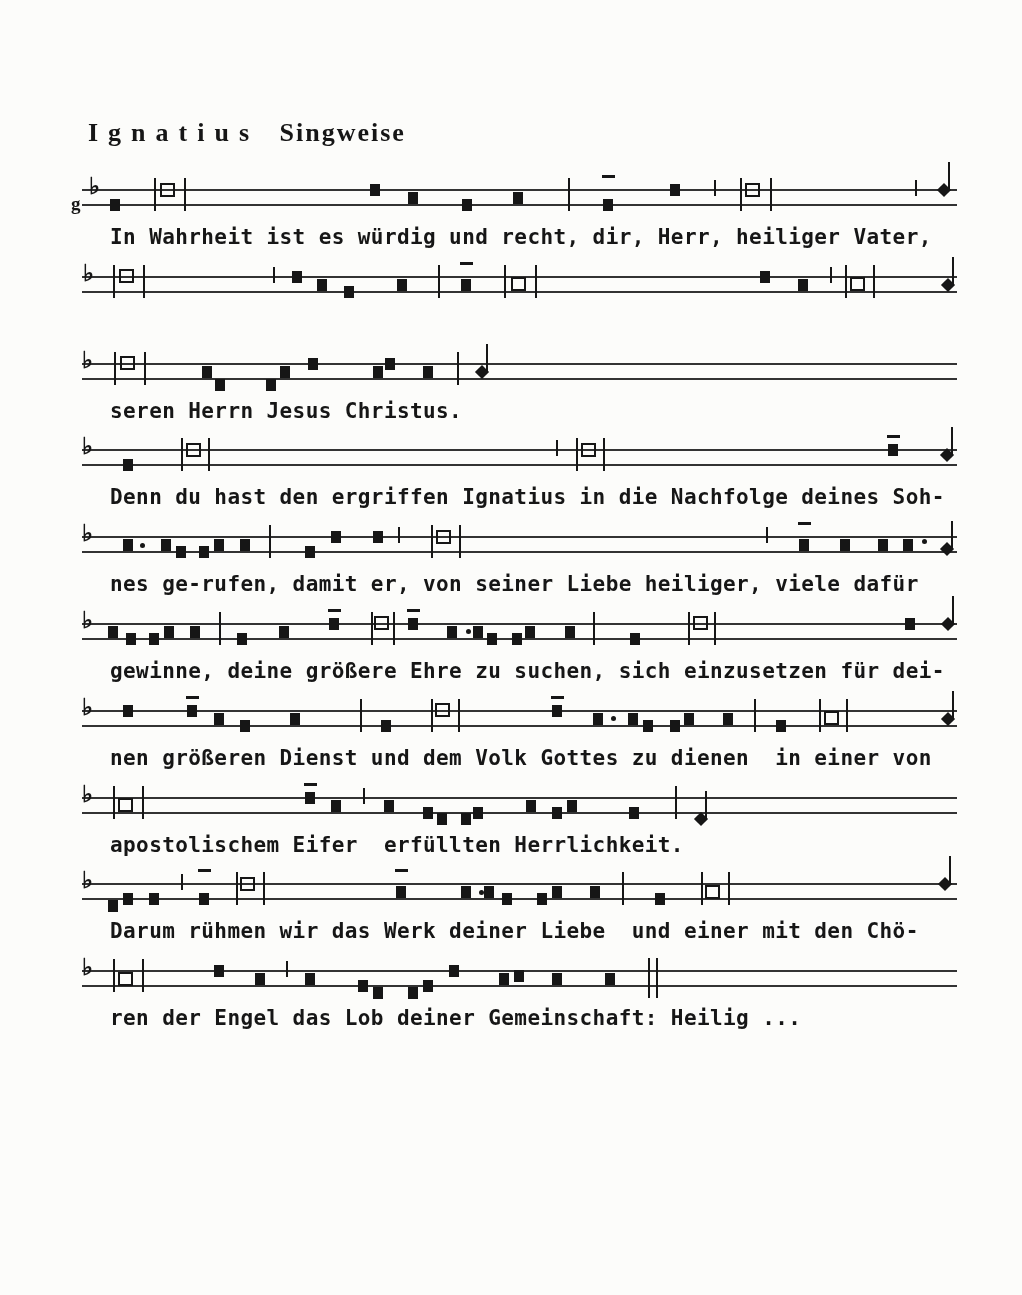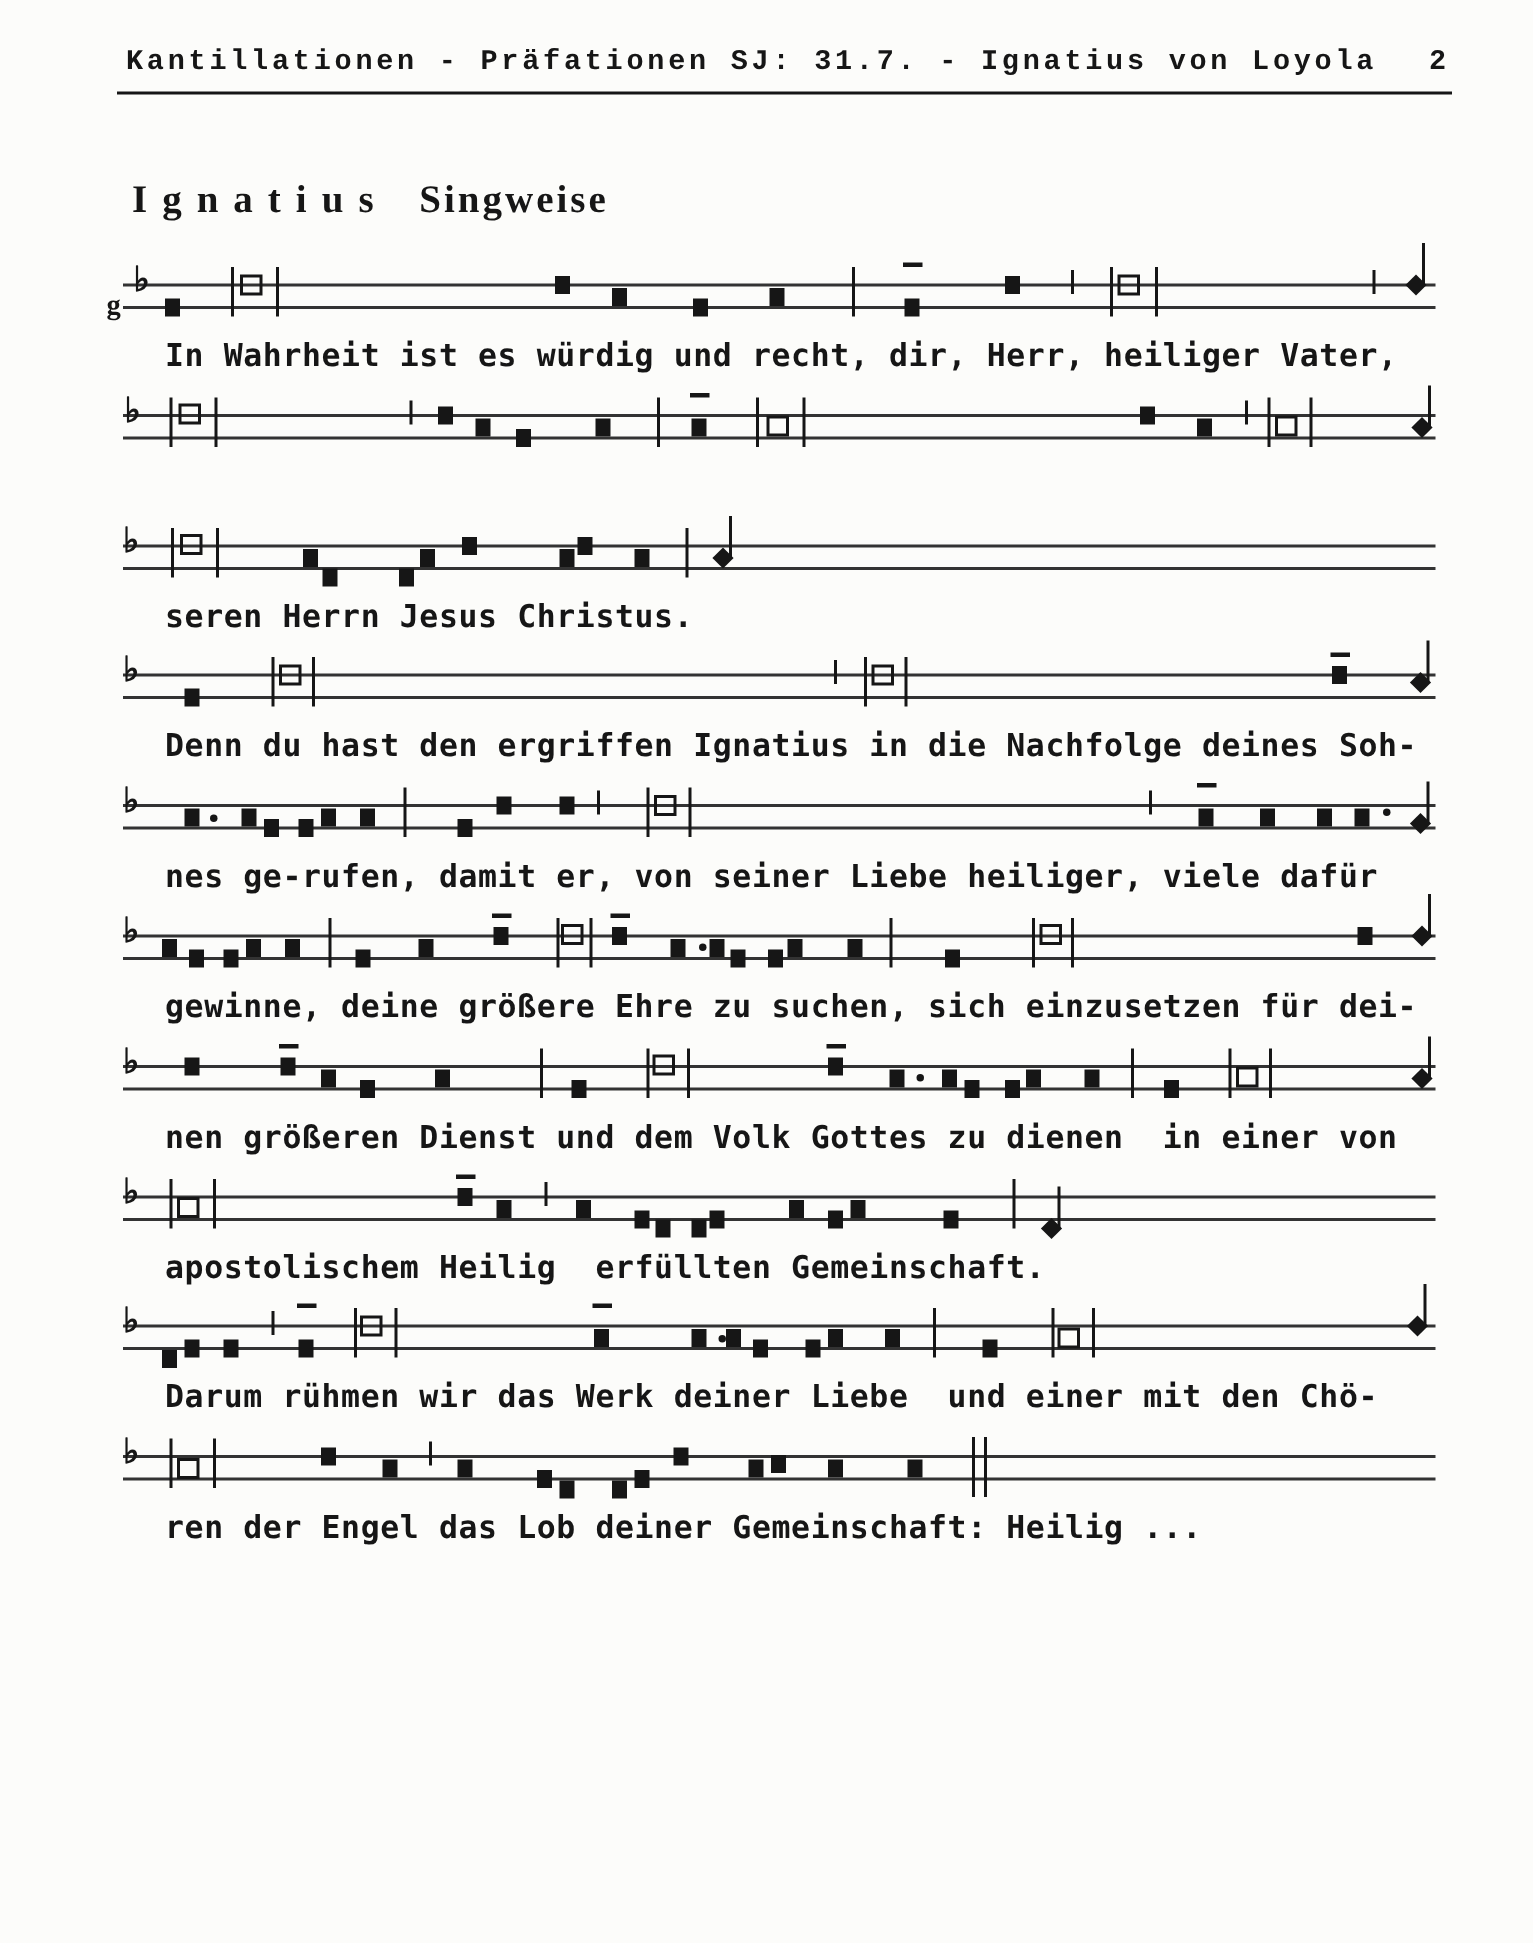--- a/index.html
+++ b/index.html
@@ -50,24 +50,20 @@
   
   .footer{position:absolute;top:1254px;left:0;width:1022px;text-align:center;
           font-family:"Liberation Mono",monospace;font-weight:bold;font-size:14.5px;
           letter-spacing:3px;}
 </style>
 </head>
 <body>
 
 <div class="page">
 
-  <div class="header">
-    <span>Kantillationen - Präfationen SJ: 31.7. - Ignatius von Loyola</span>
-    <span class="pageno">2</span>
-  </div>
 
   <div class="title">
     <span class="t1">Ignatius</span>
     <span class="t2">Singweise</span>
   </div>
 
   <div id="systems">
       <div class="system">
         <div class="staff">
           <div class="line l1"></div>
@@ -290,21 +286,21 @@
           <div class="note" style="left: 379px; top: 23.5px;"></div>
           <div class="note" style="left: 391px; top: 17px;"></div>
           <div class="note" style="left: 444px; top: 10px;"></div>
           <div class="note" style="left: 470px; top: 17px;"></div>
           <div class="note" style="left: 485px; top: 10px;"></div>
           <div class="note" style="left: 547px; top: 17px;"></div>
           <div class="bar" style="left: 593px;"></div>
           <div class="stem" style="left: 623px; top: 1.5px; height: 28px;"></div>
           <div class="dia" style="left: 614px; top: 24.5px;"></div>
         </div>
-        <div class="lyric">apostolischem Heilig  erfüllten Gemeinschaft.</div>
+        <div class="lyric">apostolischem Eifer  erfüllten Herrlichkeit.</div>
       </div>
       <div class="system">
         <div class="staff">
           <div class="line l1"></div>
           <div class="line l2"></div>
           <div class="flat" style="left: 0px;">♭</div>
           <div class="note" style="left: 26px; top: 23.5px;"></div>
           <div class="note" style="left: 41px; top: 17px;"></div>
           <div class="note" style="left: 67px; top: 17px;"></div>
           <div class="tick" style="left: 99px;"></div>

